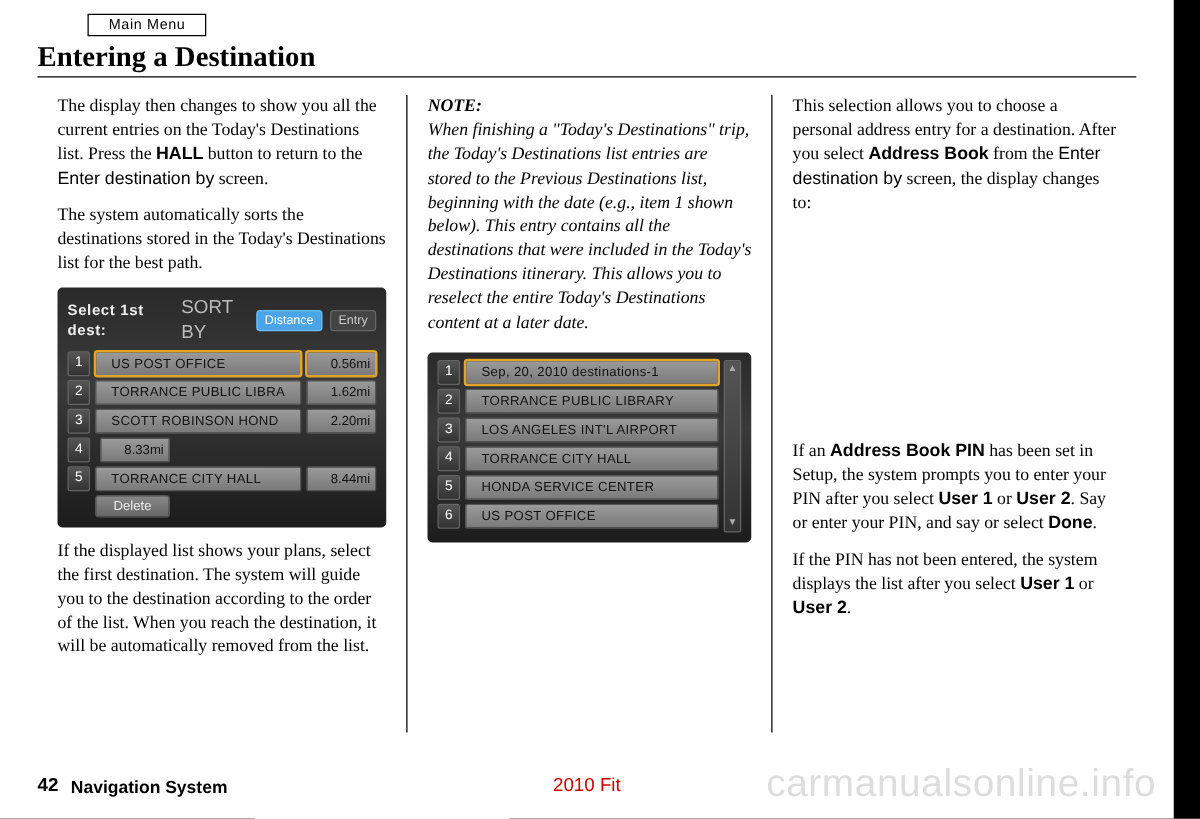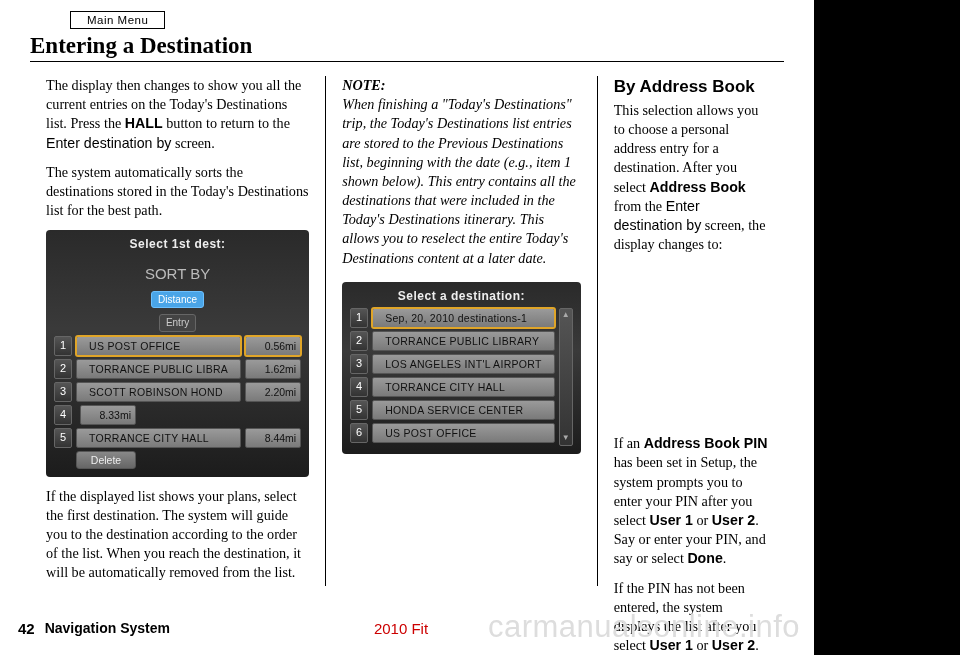--- a/index.html
+++ b/index.html
@@ -7,21 +7,21 @@
     width: 960px;
     height: 655px;
     background: #000;
     font-family: Georgia, 'Times New Roman', serif;
     color: #000;
     position: relative;
     overflow: hidden;
   }
   .page {
     background: #fff;
-    width: 814px;
+    width: 939px;
     height: 655px;
     position: relative;
     padding: 10px 30px 0 30px;
   }
   .main-menu-btn {
     display: inline-block;
     border: 1.5px solid #000;
     padding: 2px 16px;
     font-family: Arial, Helvetica, sans-serif;
     font-size: 11.5px;
@@ -70,21 +70,20 @@
     font-family: Arial, Helvetica, sans-serif;
     color: #eee;
     margin-bottom: 10px;
   }
   .nav-head {
     display: flex;
     align-items: center;
     font-size: 12px;
     margin-bottom: 4px;
     gap: 6px;
-    flex-direction: column;
   }
   .nav-head .label { font-weight: bold; letter-spacing: 0.5px; }
   .pill {
     border-radius: 3px;
     padding: 1px 6px;
     font-size: 10px;
     background: #444;
     color: #ccc;
     border: 1px solid #666;
   }
@@ -145,24 +144,24 @@
     border-radius:2px;
     margin-left:4px;
     position:relative;
   }
   .nav-scroll::before{content:"▲";position:absolute;top:1px;left:2px;font-size:8px;color:#aaa;}
   .nav-scroll::after{content:"▼";position:absolute;bottom:1px;left:2px;font-size:8px;color:#aaa;}
 
   .footer {
     position:absolute;
     bottom:18px;
-    left:18px;
+    left:30px;
     right:30px;
     display:flex;
-    align-items:flex-start;
+    align-items:flex-end;
     font-size:14px;
   }
   .page-num { font-weight:bold; font-family: Arial, sans-serif; font-size:15px; margin-right:10px;}
   .nav-sys { font-weight:bold; font-family: Arial, sans-serif; font-size:14px;}
   .model { position:absolute; left:50%; transform:translateX(-50%); color:#c00; font-family: Arial, sans-serif; font-size:15px; }
   .watermark {
     position:absolute;
     bottom:10px; right:14px;
     color:#ddd;
     font-family: Arial, sans-serif;
@@ -226,23 +225,20 @@
       <p>If the displayed list shows your plans, select the first destination. The system will guide you to the destination according to the order of the list. When you reach the destination, it will be automatically removed from the list.</p>
     </div>
 
     <div class="col">
       <p>
         <span class="italic" style="font-weight:bold">NOTE:</span><br>
         <span class="italic">When finishing a "Today's Destinations" trip, the Today's Destinations list entries are stored to the Previous Destinations list, beginning with the date (e.g., item 1 shown below). This entry contains all the destinations that were included in the Today's Destinations itinerary. This allows you to reselect the entire Today's Destinations content at a later date.</span>
       </p>
 
       <div class="nav-screen" style="margin-top:14px">
-        <div class="nav-head">
-          <span class="label">Select a destination:</span>
-        </div>
         <div style="display:flex">
           <div style="flex:1">
             <div class="nav-row hl">
               <div class="nav-num">1</div>
               <div class="nav-cell">Sep, 20, 2010 destinations-1</div>
             </div>
             <div class="nav-row">
               <div class="nav-num">2</div>
               <div class="nav-cell">TORRANCE PUBLIC LIBRARY</div>
             </div>
@@ -262,21 +258,20 @@
               <div class="nav-num">6</div>
               <div class="nav-cell">US POST OFFICE</div>
             </div>
           </div>
           <div class="nav-scroll"></div>
         </div>
       </div>
     </div>
 
     <div class="col">
-      <div class="subhead">By Address Book</div>
       <p>
         <span>This selection allows you to choose a personal address entry for a destination. After you select </span><span class="bold-sans">Address Book</span><span> from the </span><span class="sans">Enter destination by</span><span> screen, the display changes to:</span>
       </p>
 
       <div style="height:170px"></div>
 
       <p>
         <span>If an </span><span class="bold-sans">Address Book PIN</span><span> has been set in Setup, the system prompts you to enter your PIN after you select </span><span class="bold-sans">User 1</span><span> or </span><span class="bold-sans">User 2</span><span>. Say or enter your PIN, and say or select </span><span class="bold-sans">Done</span><span>.</span>
       </p>
 

